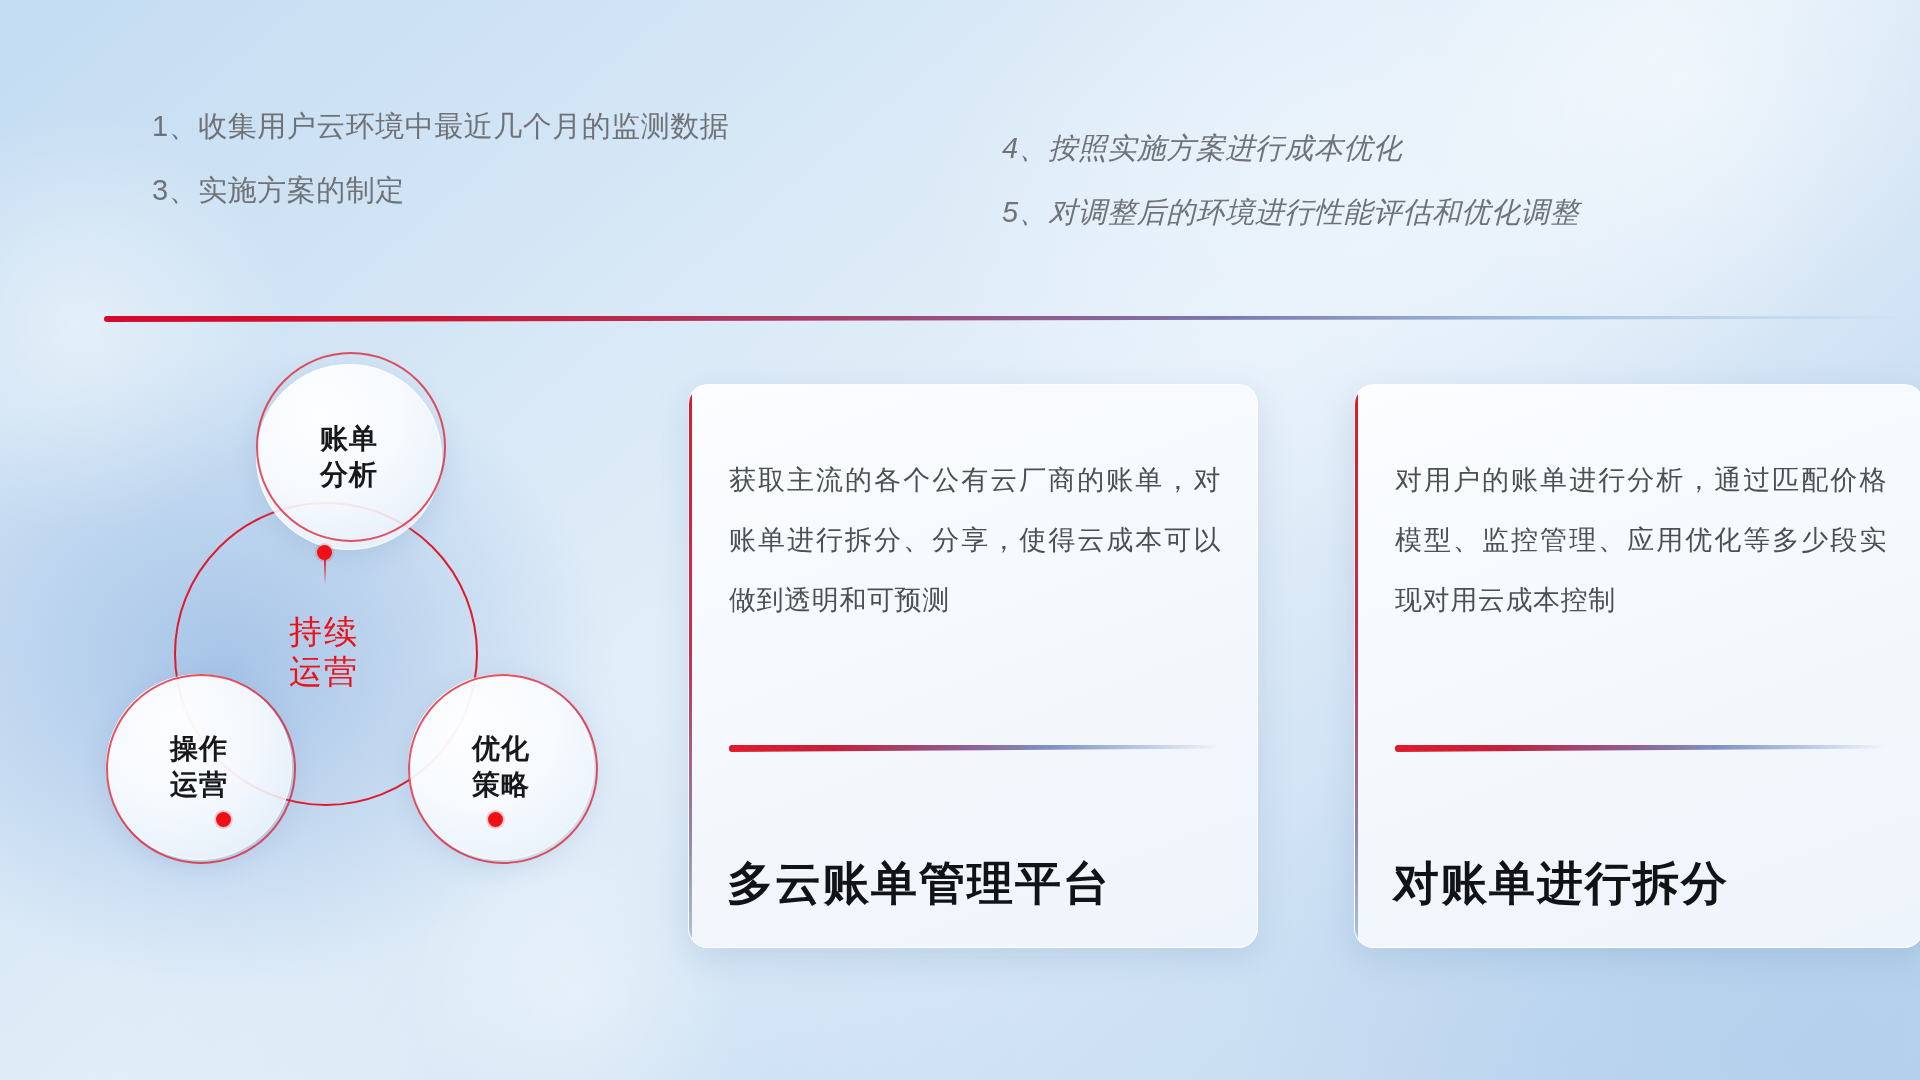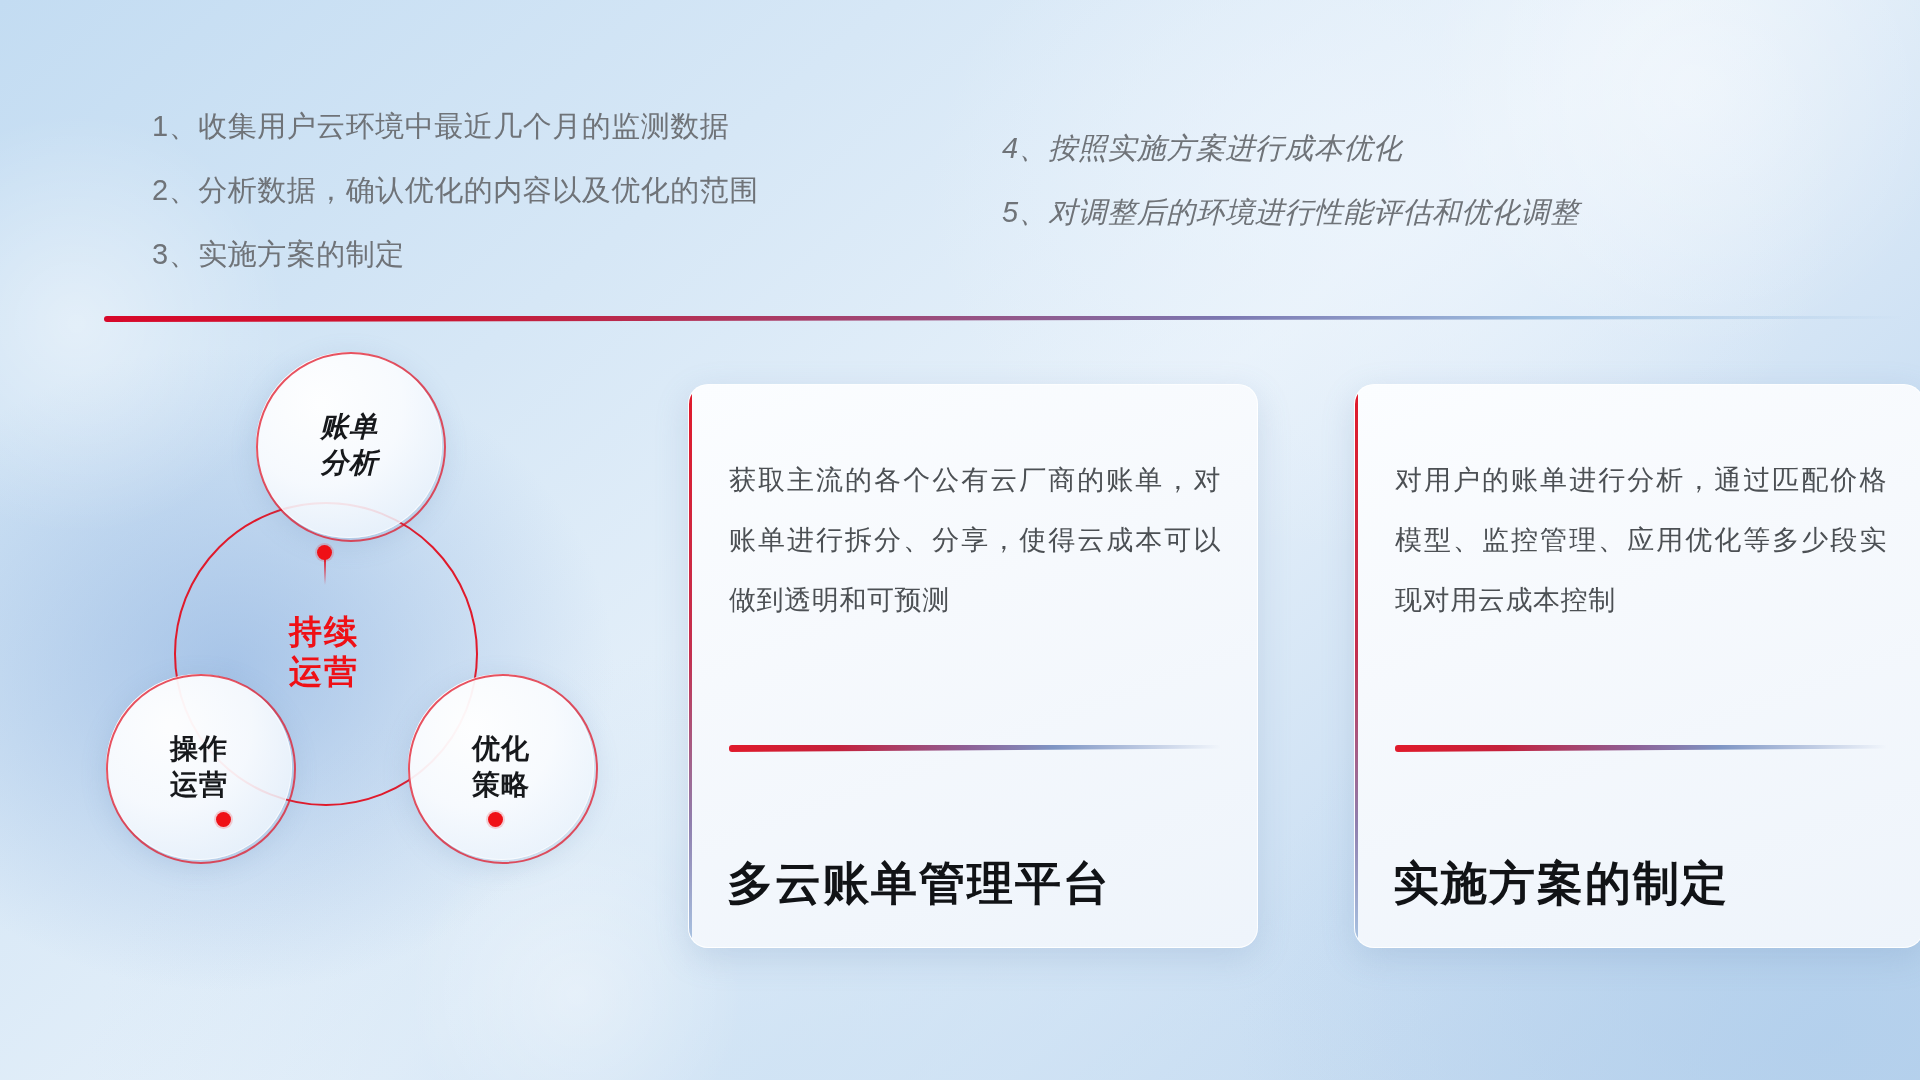--- a/index.html
+++ b/index.html
@@ -49,32 +49,32 @@
   .circ{position:absolute;border-radius:50%;}
   .bubble{
     background:radial-gradient(circle at 35% 28%, rgba(255,255,255,0.97) 0%, rgba(250,252,255,0.92) 45%, rgba(226,238,250,0.80) 100%);
     box-shadow:0 6px 26px rgba(104,142,186,0.22), inset 0 0 0 1px rgba(255,255,255,0.65);
     display:flex;align-items:center;justify-content:center;
   }
   .bubble .lbl{
     text-align:center;color:#16181b;font-weight:bold;
     font-size:28px;line-height:1.28;letter-spacing:1px;
   }
-  .c-top{left:160px;top:0px;width:186px;height:186px;font-style:italic;}
+  .c-top{left:160px;top:12px;width:186px;height:186px;}
   .c-bl{left:10px;top:322px;width:186px;height:186px;}
   .c-br{left:312px;top:322px;width:186px;height:186px;}
 
   .ring{
     left:78px;top:150px;width:300px;height:300px;
     border:2.5px solid #e01a2b;background:transparent;
   }
   .ring-label{
     position:absolute;left:78px;top:150px;width:300px;height:300px;
     display:flex;align-items:center;justify-content:center;
-    color:#ef1016;font-weight:bold;font-size:33px;line-height:1.22;
+    color:#ef1016;font-weight:normal;font-size:33px;line-height:1.22;
     text-align:center;letter-spacing:2px;
   }
   .node{
     position:absolute;width:15px;height:15px;border-radius:50%;
     background:#ef1016;box-shadow:0 0 0 2px rgba(239,16,22,0.18);
   }
   .node-top{left:221px;top:193px;}
   .node-bl{left:120px;top:460px;}
   .node-br{left:392px;top:460px;}
   .arc{position:absolute;border-radius:50%;border:2px solid rgba(224,26,43,0.55);}
@@ -117,21 +117,20 @@
   }
 </style>
 </head>
 <body>
 
 <div class="stage">
 
   <div class="toplist">
     <div class="col col-left">
       <div class="li">1、收集用户云环境中最近几个月的监测数据</div>
-      <div class="li">2、分析数据，确认优化的内容以及优化的范围</div>
       <div class="li">3、实施方案的制定</div>
     </div>
     <div class="col col-right">
       <div class="li">4、按照实施方案进行成本优化</div>
       <div class="li">5、对调整后的环境进行性能评估和优化调整</div>
     </div>
   </div>
 
   <div class="divider"></div>
 
@@ -177,16 +176,16 @@
 
   <div class="card card-1">
     <div class="card-body">获取主流的各个公有云厂商的账单，对账单进行拆分、分享，使得云成本可以做到透明和可预测</div>
     <div class="card-rule"></div>
     <div class="card-title">多云账单管理平台</div>
   </div>
 
   <div class="card card-2">
     <div class="card-body">对用户的账单进行分析，通过匹配价格模型、监控管理、应用优化等多少段实现对用云成本控制</div>
     <div class="card-rule"></div>
-    <div class="card-title">实施方案的制定</div>
+    <div class="card-title">对账单进行拆分</div>
   </div>
 
 </div>
 
 </body></html>

